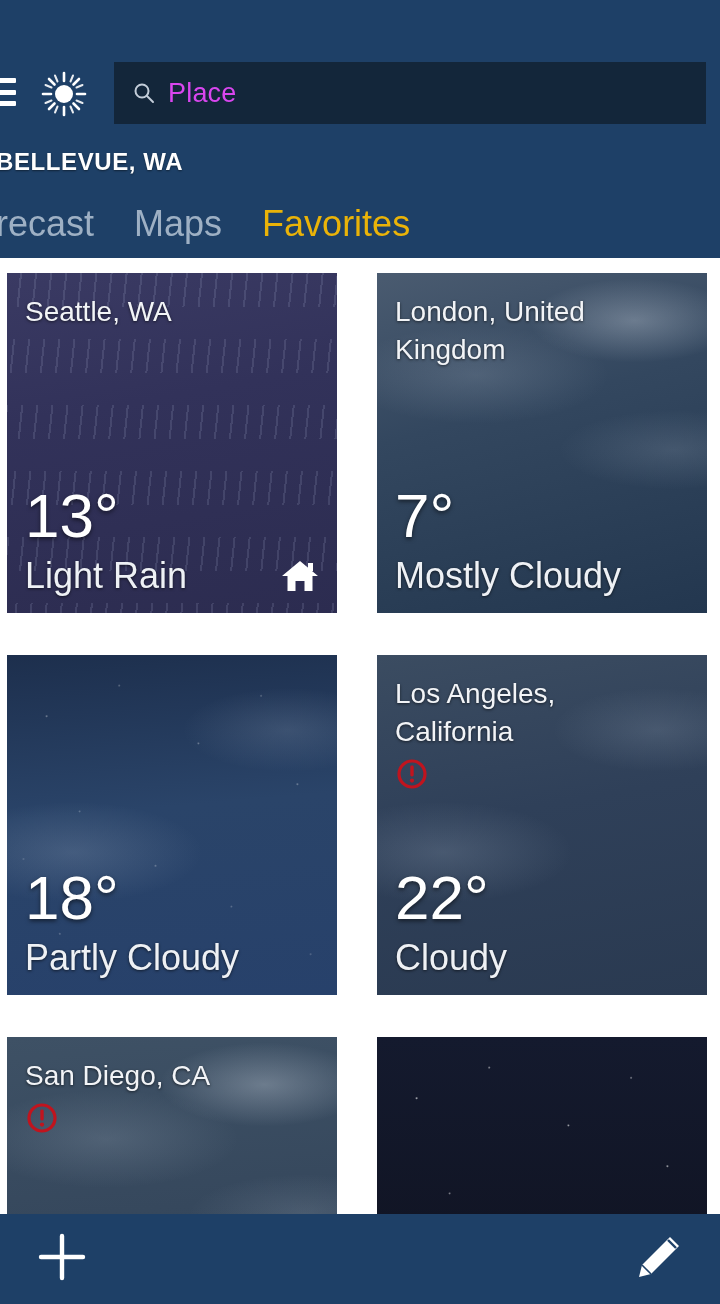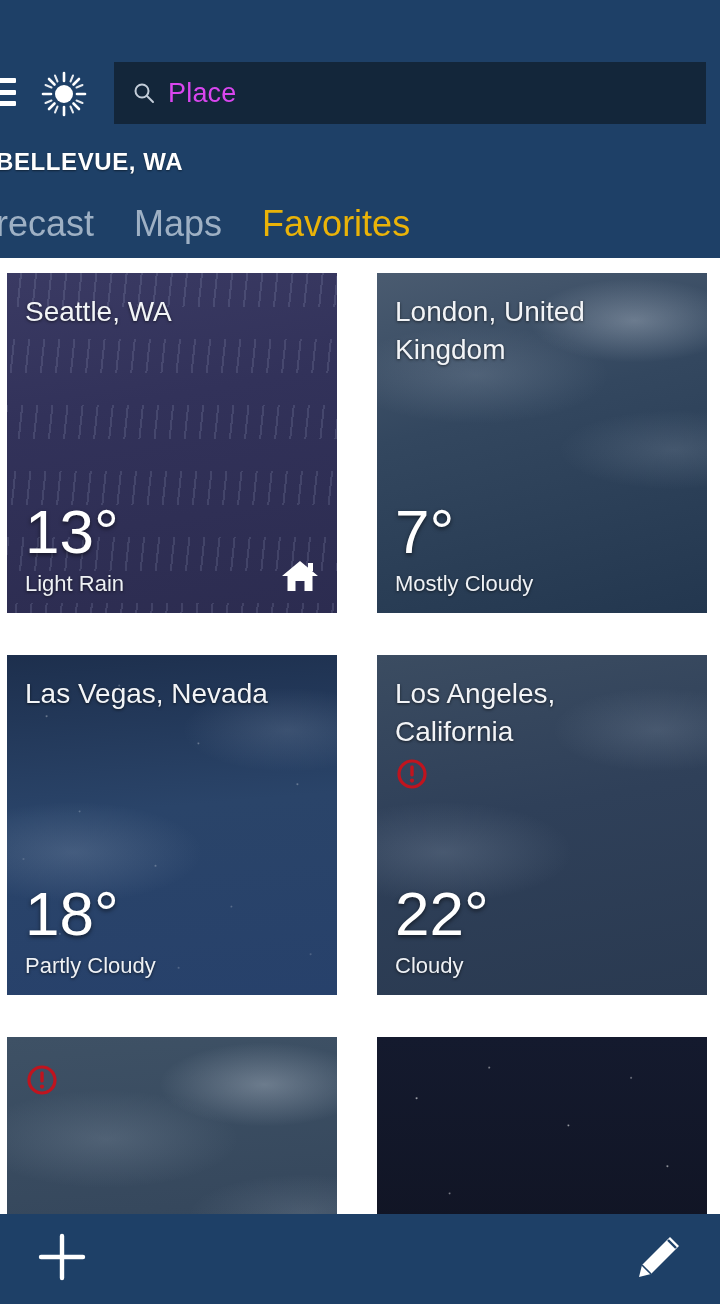--- a/index.html
+++ b/index.html
@@ -106,21 +106,21 @@
   .tile-temp {
     color: #ffffff;
     font-size: 62px;
     line-height: 1;
     font-weight: 300;
     text-shadow: 0 2px 4px rgba(0,0,0,.55);
   }
   .tile-cond {
     margin-top: 8px;
     color: #eef1f5;
-    font-size: 22px;
+    font-size: 36px;
     text-shadow: 0 1px 3px rgba(0,0,0,.6);
   }
   .home-icon {
     position: absolute; right: 16px; bottom: 16px;
     width: 42px; height: 42px;
   }
 
   
   .bg-rain   { background: linear-gradient(170deg,#3a3a63 0%,#32325a 38%,#2c2c50 100%); }
   .bg-cloudy-london { background: linear-gradient(165deg,#4a5b70 0%,#33475f 40%,#23374f 100%); }
@@ -277,21 +277,20 @@
         <div class="tile-cond">Mostly Cloudy</div>
       </div>
     </div>
 
     <div class="tile">
       <div class="tile-bg bg-vegas">
         <div class="starfield dim"></div>
         <div class="cloud-wisps soft"></div>
       </div>
       <div class="tile-inner">
-        <div class="tile-city">Las Vegas, Nevada</div>
         <div class="tile-spacer"></div>
         <div class="tile-temp">18°</div>
         <div class="tile-cond">Partly Cloudy</div>
       </div>
     </div>
 
     <div class="tile">
       <div class="tile-bg bg-la">
         <div class="cloud-wisps soft"></div>
       </div>
@@ -308,20 +307,21 @@
         <div class="tile-temp">22°</div>
         <div class="tile-cond">Cloudy</div>
       </div>
     </div>
 
     <div class="tile">
       <div class="tile-bg bg-sandiego">
         <div class="cloud-wisps"></div>
       </div>
       <div class="tile-inner">
+        <div class="tile-city">San Diego, CA</div>
         <span class="tile-alert">
           <svg viewBox="0 0 34 34" width="34" height="34" aria-hidden="true">
             <circle cx="17" cy="17" r="13" fill="none" stroke="#c0141e" stroke-width="3.2"></circle>
             <rect x="15.3" y="8.5" width="3.4" height="11" rx="1.4" fill="#c0141e"></rect>
             <circle cx="17" cy="23.6" r="2.1" fill="#c0141e"></circle>
           </svg>
         </span>
         <div class="tile-spacer"></div>
         <div class="tile-temp"></div>
         <div class="tile-cond"></div>

